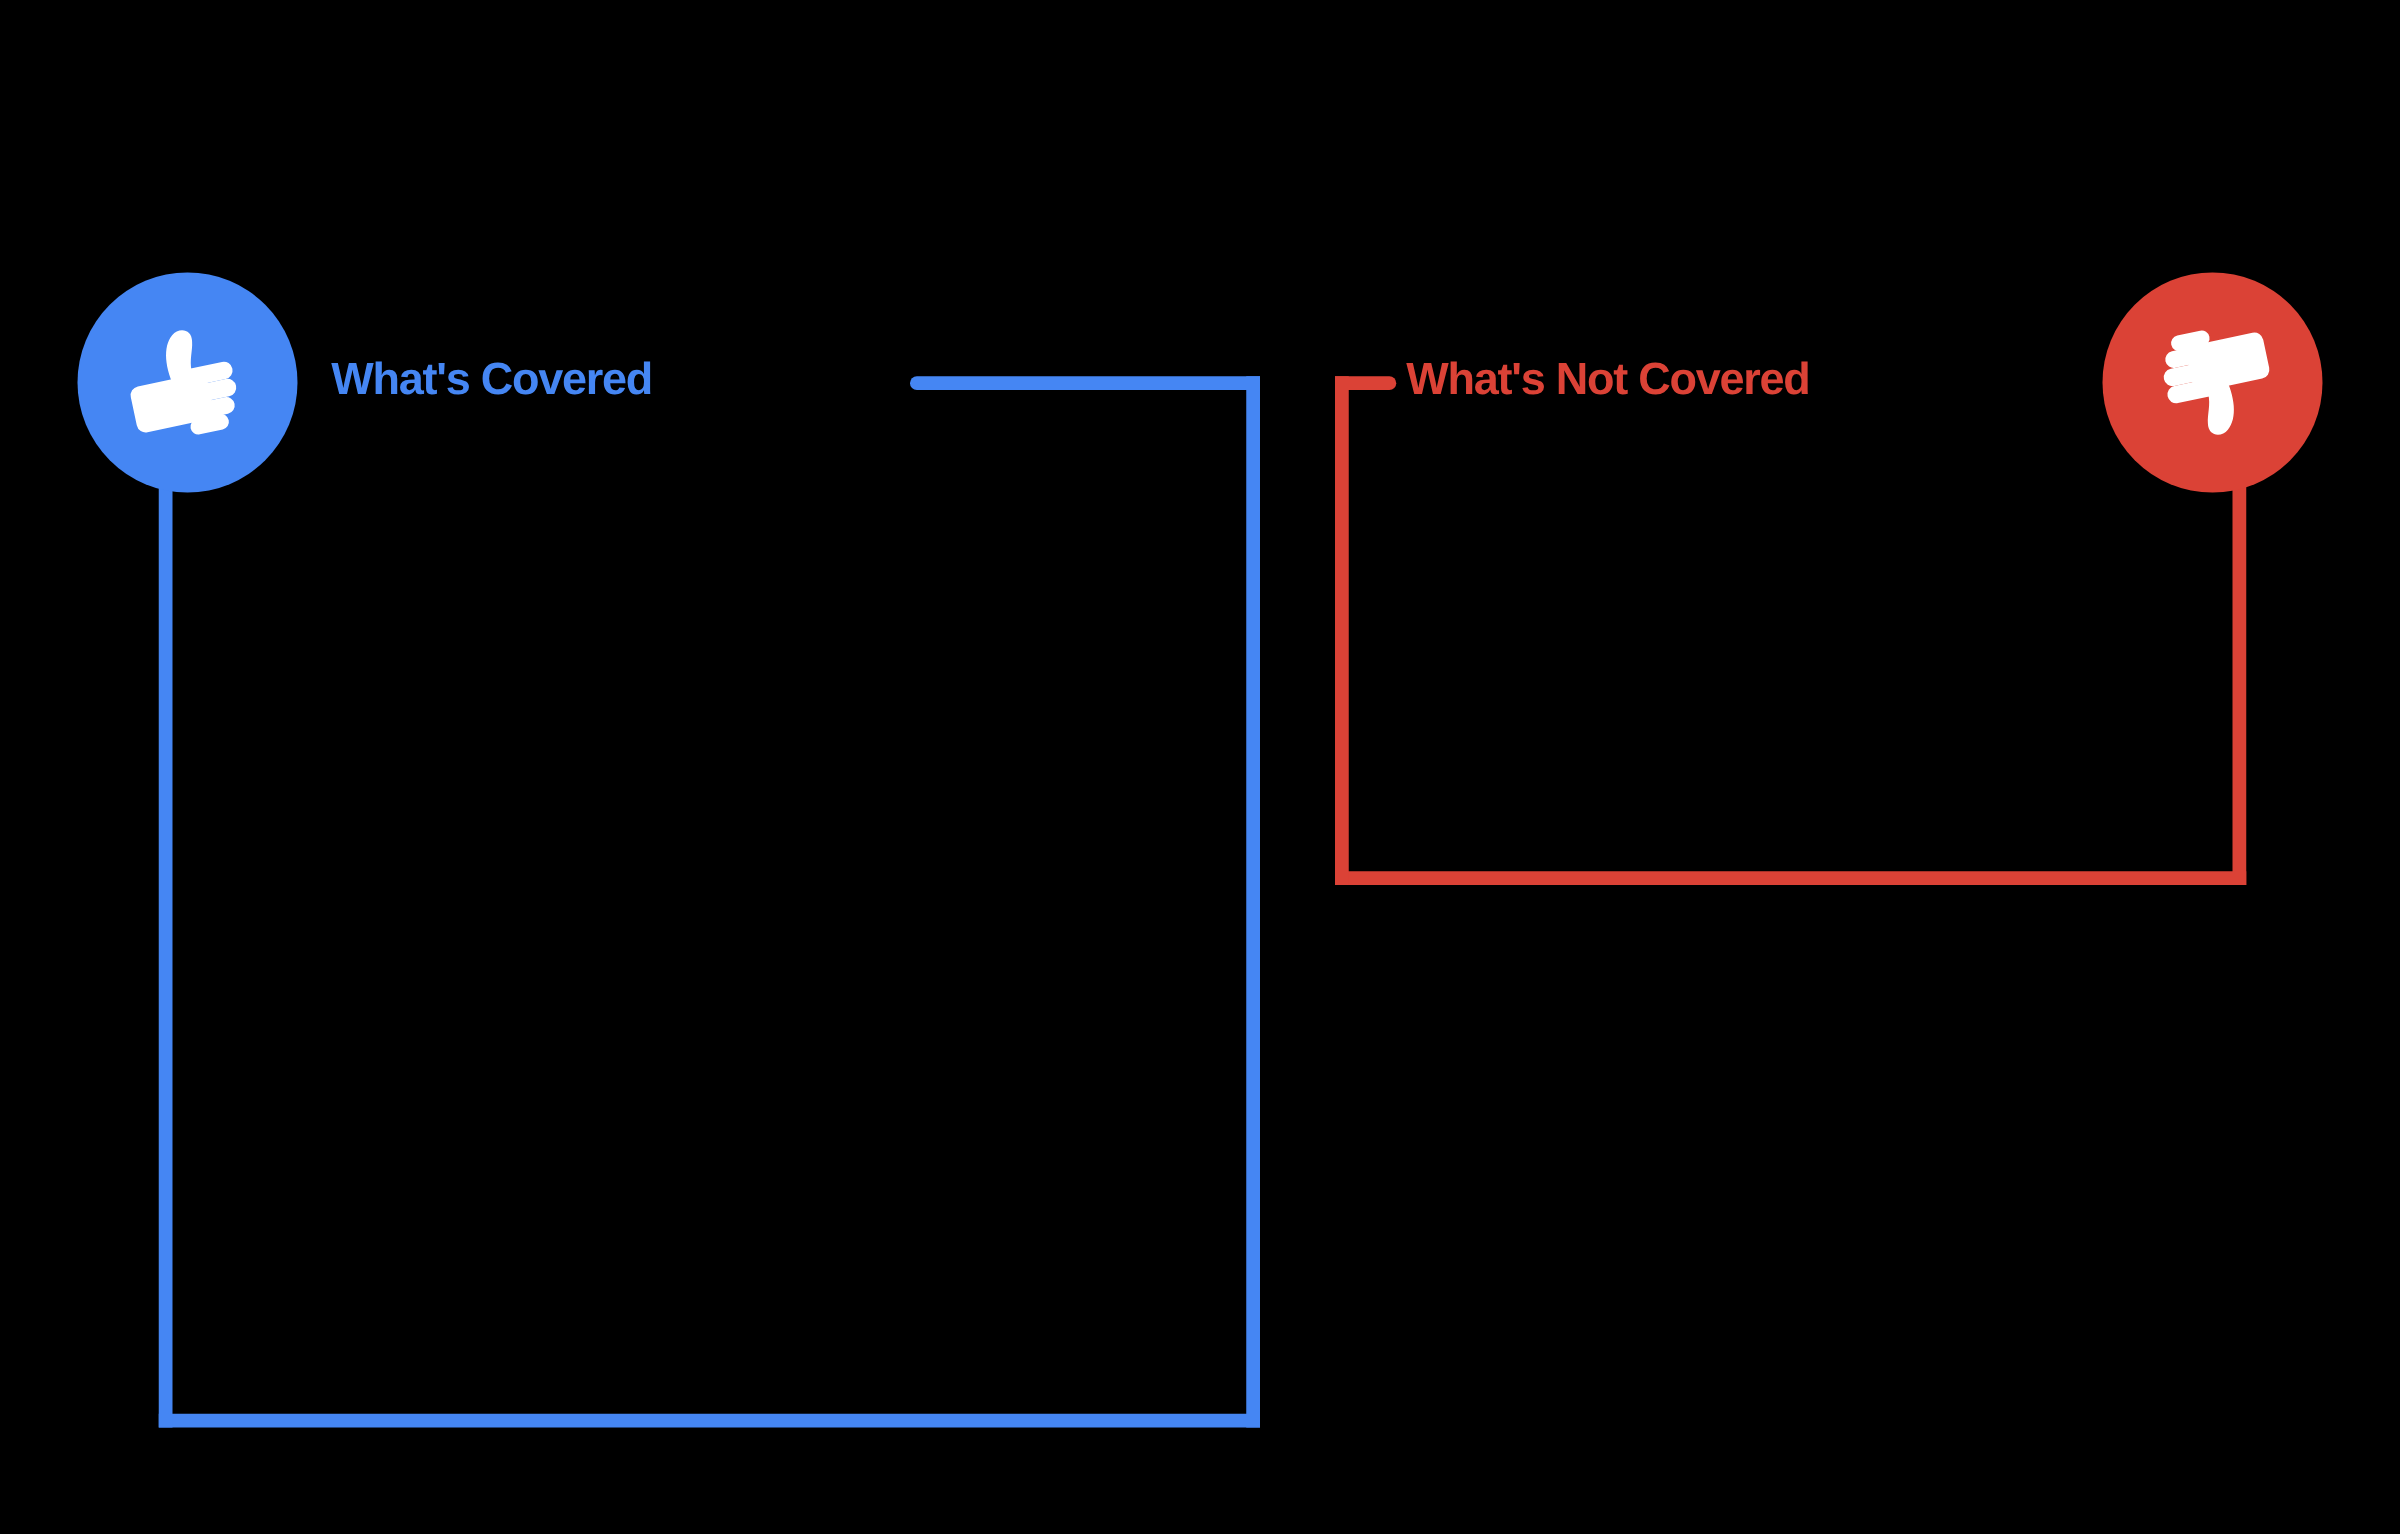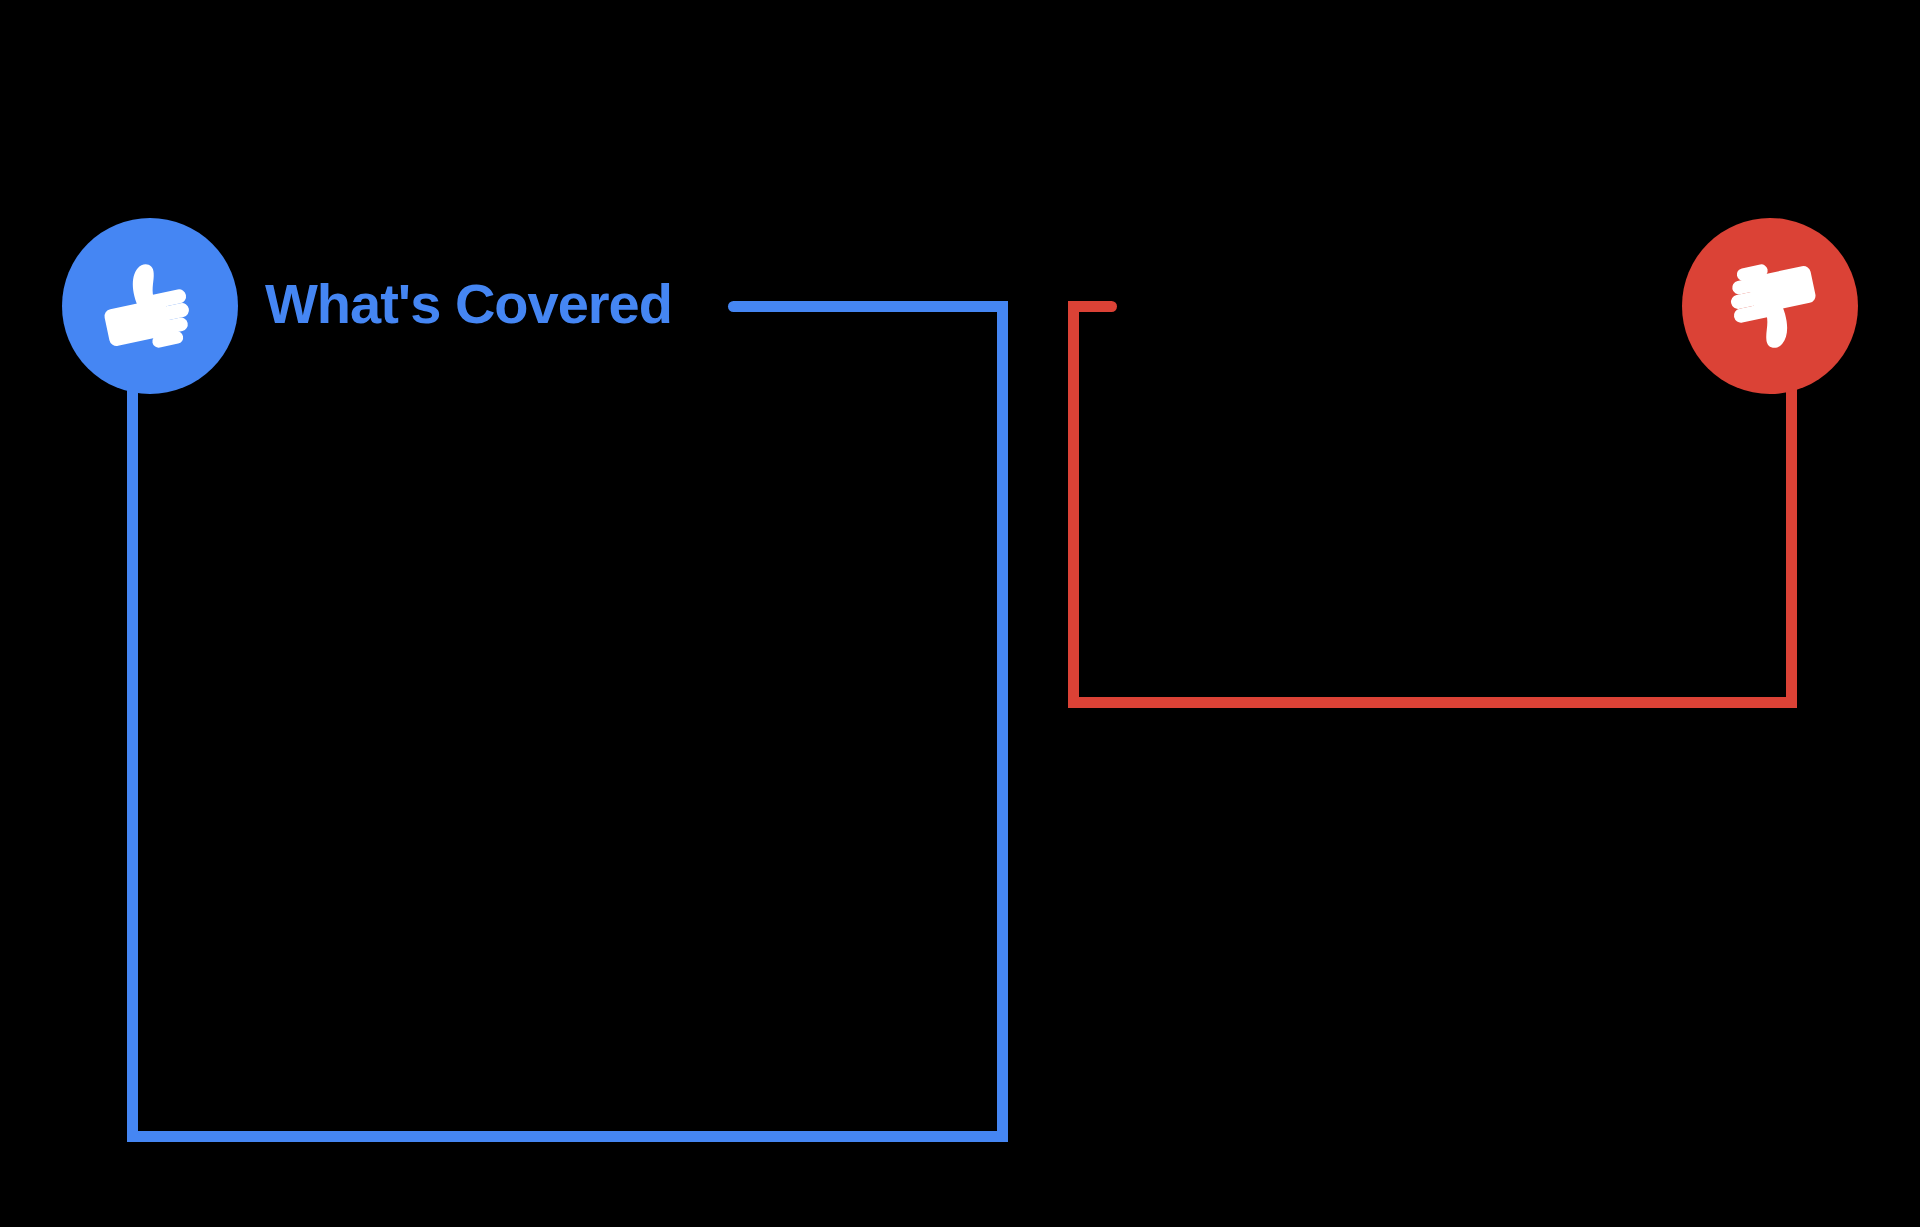--- a/index.html
+++ b/index.html
@@ -82,21 +82,21 @@
   .thumb-down-wrap { transform: rotate(180deg); }
   .badge svg g { fill: var(--icon-color); }
 
   
   .section-title {
     position: absolute;
     top: 270px;
     height: 66px;
     display: flex;
     align-items: center;
-    font-size: 56px;
+    font-size: 36px;
     font-weight: bold;
     letter-spacing: -1px;
     white-space: nowrap;
     z-index: 2;
     text-align: center;
   }
   .covered-title { left: 265px; color: var(--covered-color); }
   .not-covered-title { left: 1125px; color: var(--not-covered-color); }
 </style>
 </head>
@@ -131,14 +131,15 @@
           <rect x="5" y="47" width="60" height="36" rx="7"></rect>
           <path d="M40 56 C35 38 37 21 46 14 C52 9 62 12 60 22 C59 29 55 35 55 44 L55 56 Z"></path>
           <rect x="47" y="42" width="39" height="13.5" rx="6.75"></rect>
           <rect x="48" y="55.5" width="38" height="13.5" rx="6.75"></rect>
           <rect x="47" y="69" width="35" height="13" rx="6.5"></rect>
           <rect x="45" y="81" width="30" height="12" rx="6"></rect>
         </g>
       </svg>
     </span>
   </div>
+  <div class="section-title not-covered-title">What's Not Covered</div>
 
 </div>
 
 </body></html>

